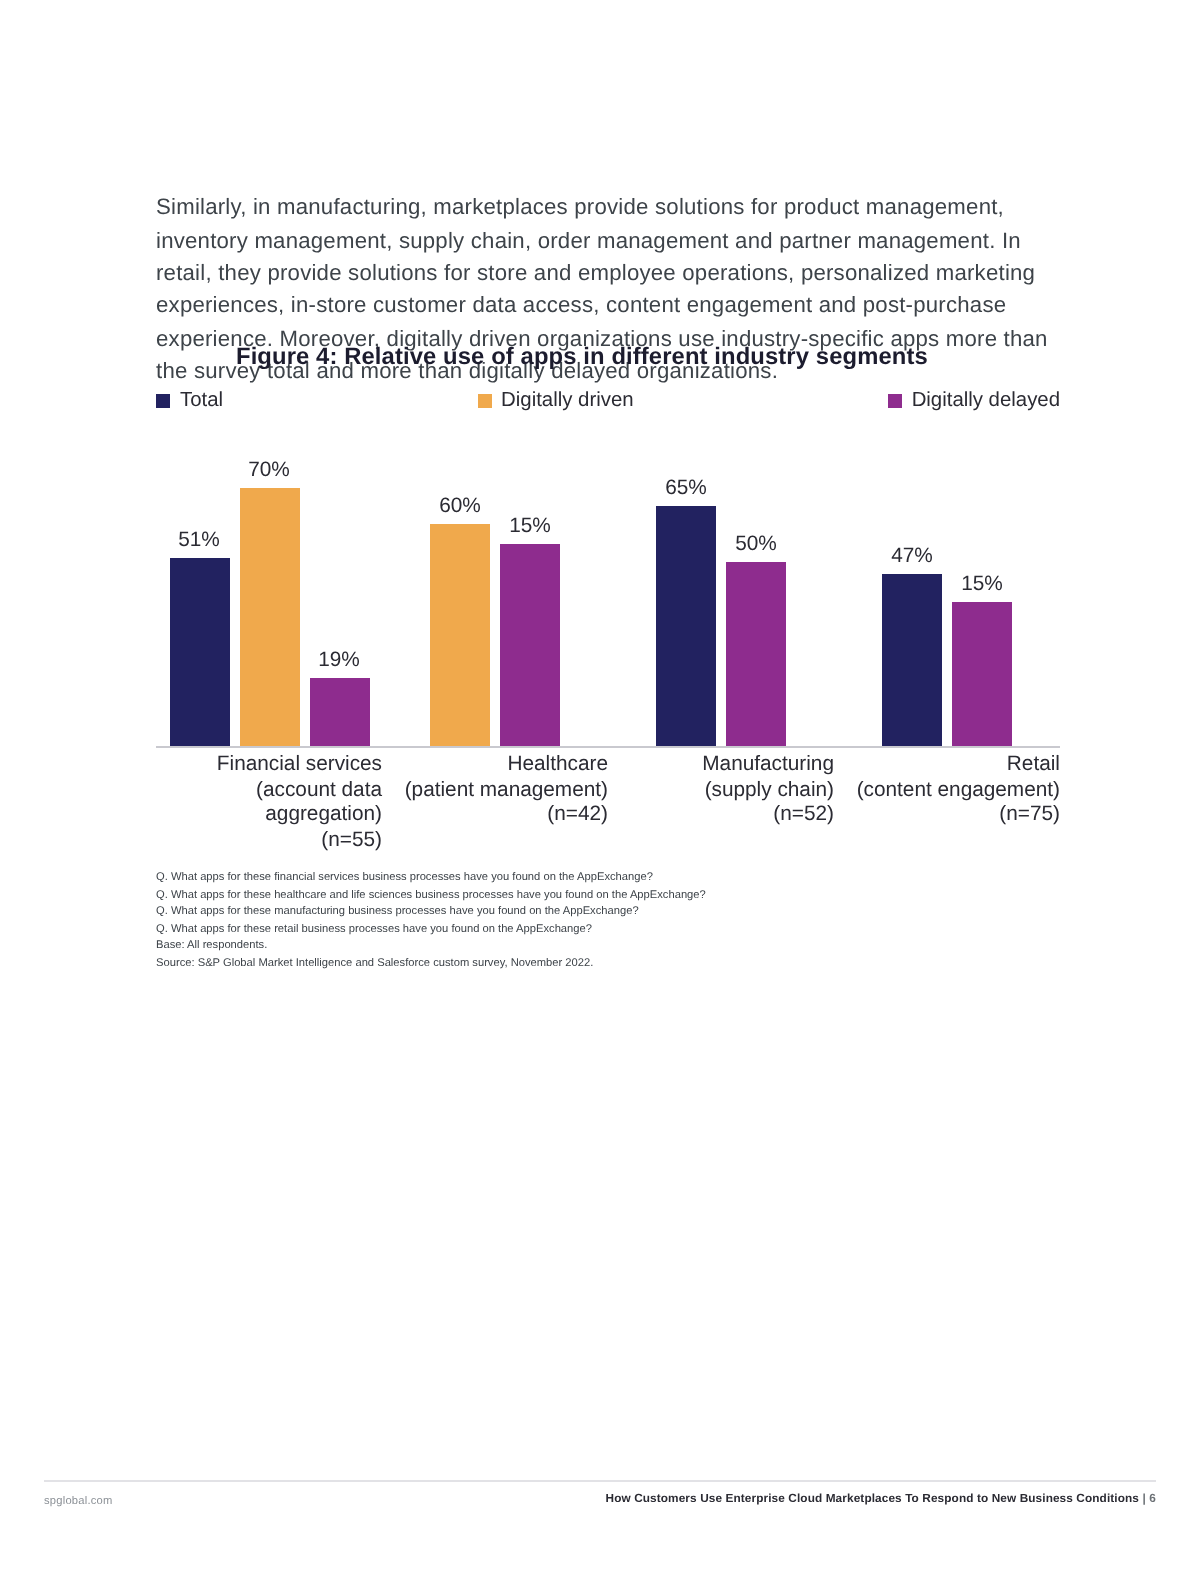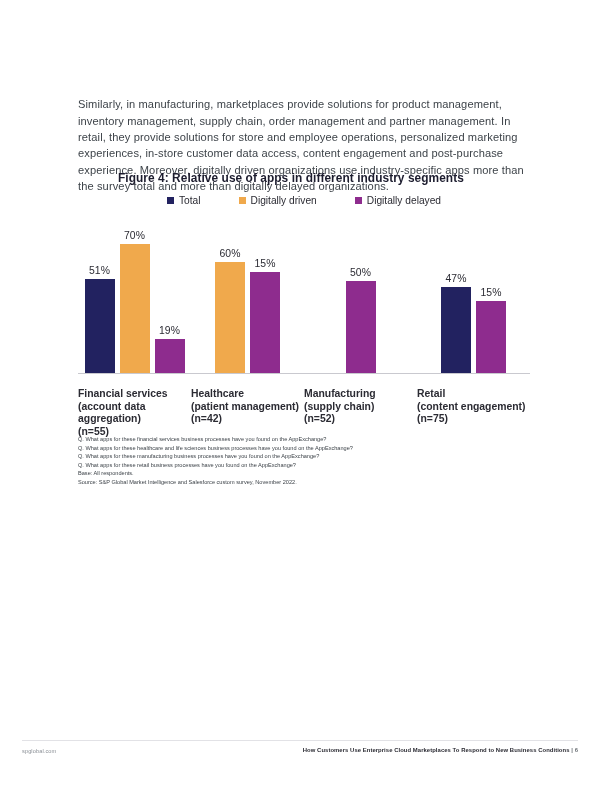--- a/index.html
+++ b/index.html
@@ -44,21 +44,21 @@
     letter-spacing: 0.005em;
     padding-left: 40px;
   }
 
   #legend {
     position: absolute;
     left: 78px;
     top: 195px;
     width: 452px;
     display: flex;
-    justify-content: center;
+    justify-content: space-between;
     gap: 38px;
     align-items: center;
   }
   .legend-item {
     display: flex;
     align-items: center;
     gap: 5px;
     font-size: 10.2px;
     color: #2b2b33;
   }
@@ -116,26 +116,25 @@
   
   #category-labels {
     position: absolute;
     left: 78px;
     top: 376px;
     width: 452px;
     height: 60px;
   }
   .cat-label {
     position: absolute;
-    top: 12px;
-    text-align: left;
+    top: 1px;
+    text-align: right;
     font-size: 10.4px;
     line-height: 12.6px;
     color: #2b2b33;
-    font-weight: bold;
   }
 
   
   #footnotes {
     position: absolute;
     left: 78px;
     top: 435px;
     width: 460px;
     font-size: 5.6px;
     line-height: 8.6px;
@@ -219,20 +218,24 @@
         <div class="bar-wrap">
           <span class="bar-label">60%</span>
           <div class="bar" style="height: 111.6px; background: rgb(240, 169, 76);"></div>
         </div>
         <div class="bar-wrap">
           <span class="bar-label">15%</span>
           <div class="bar" style="height: 102.3px; background: rgb(142, 44, 142);"></div>
         </div>
       </div>
       <div class="bar-group" style="left: 226px; width: 113px;">
+        <div class="bar-wrap">
+          <span class="bar-label">65%</span>
+          <div class="bar" style="height: 120.9px; background: rgb(34, 34, 96);"></div>
+        </div>
         <div class="bar-wrap">
           <span class="bar-label">50%</span>
           <div class="bar" style="height: 93px; background: rgb(142, 44, 142);"></div>
         </div>
       </div>
       <div class="bar-group" style="left: 339px; width: 113px;">
         <div class="bar-wrap">
           <span class="bar-label">47%</span>
           <div class="bar" style="height: 87.42px; background: rgb(34, 34, 96);"></div>
         </div>

